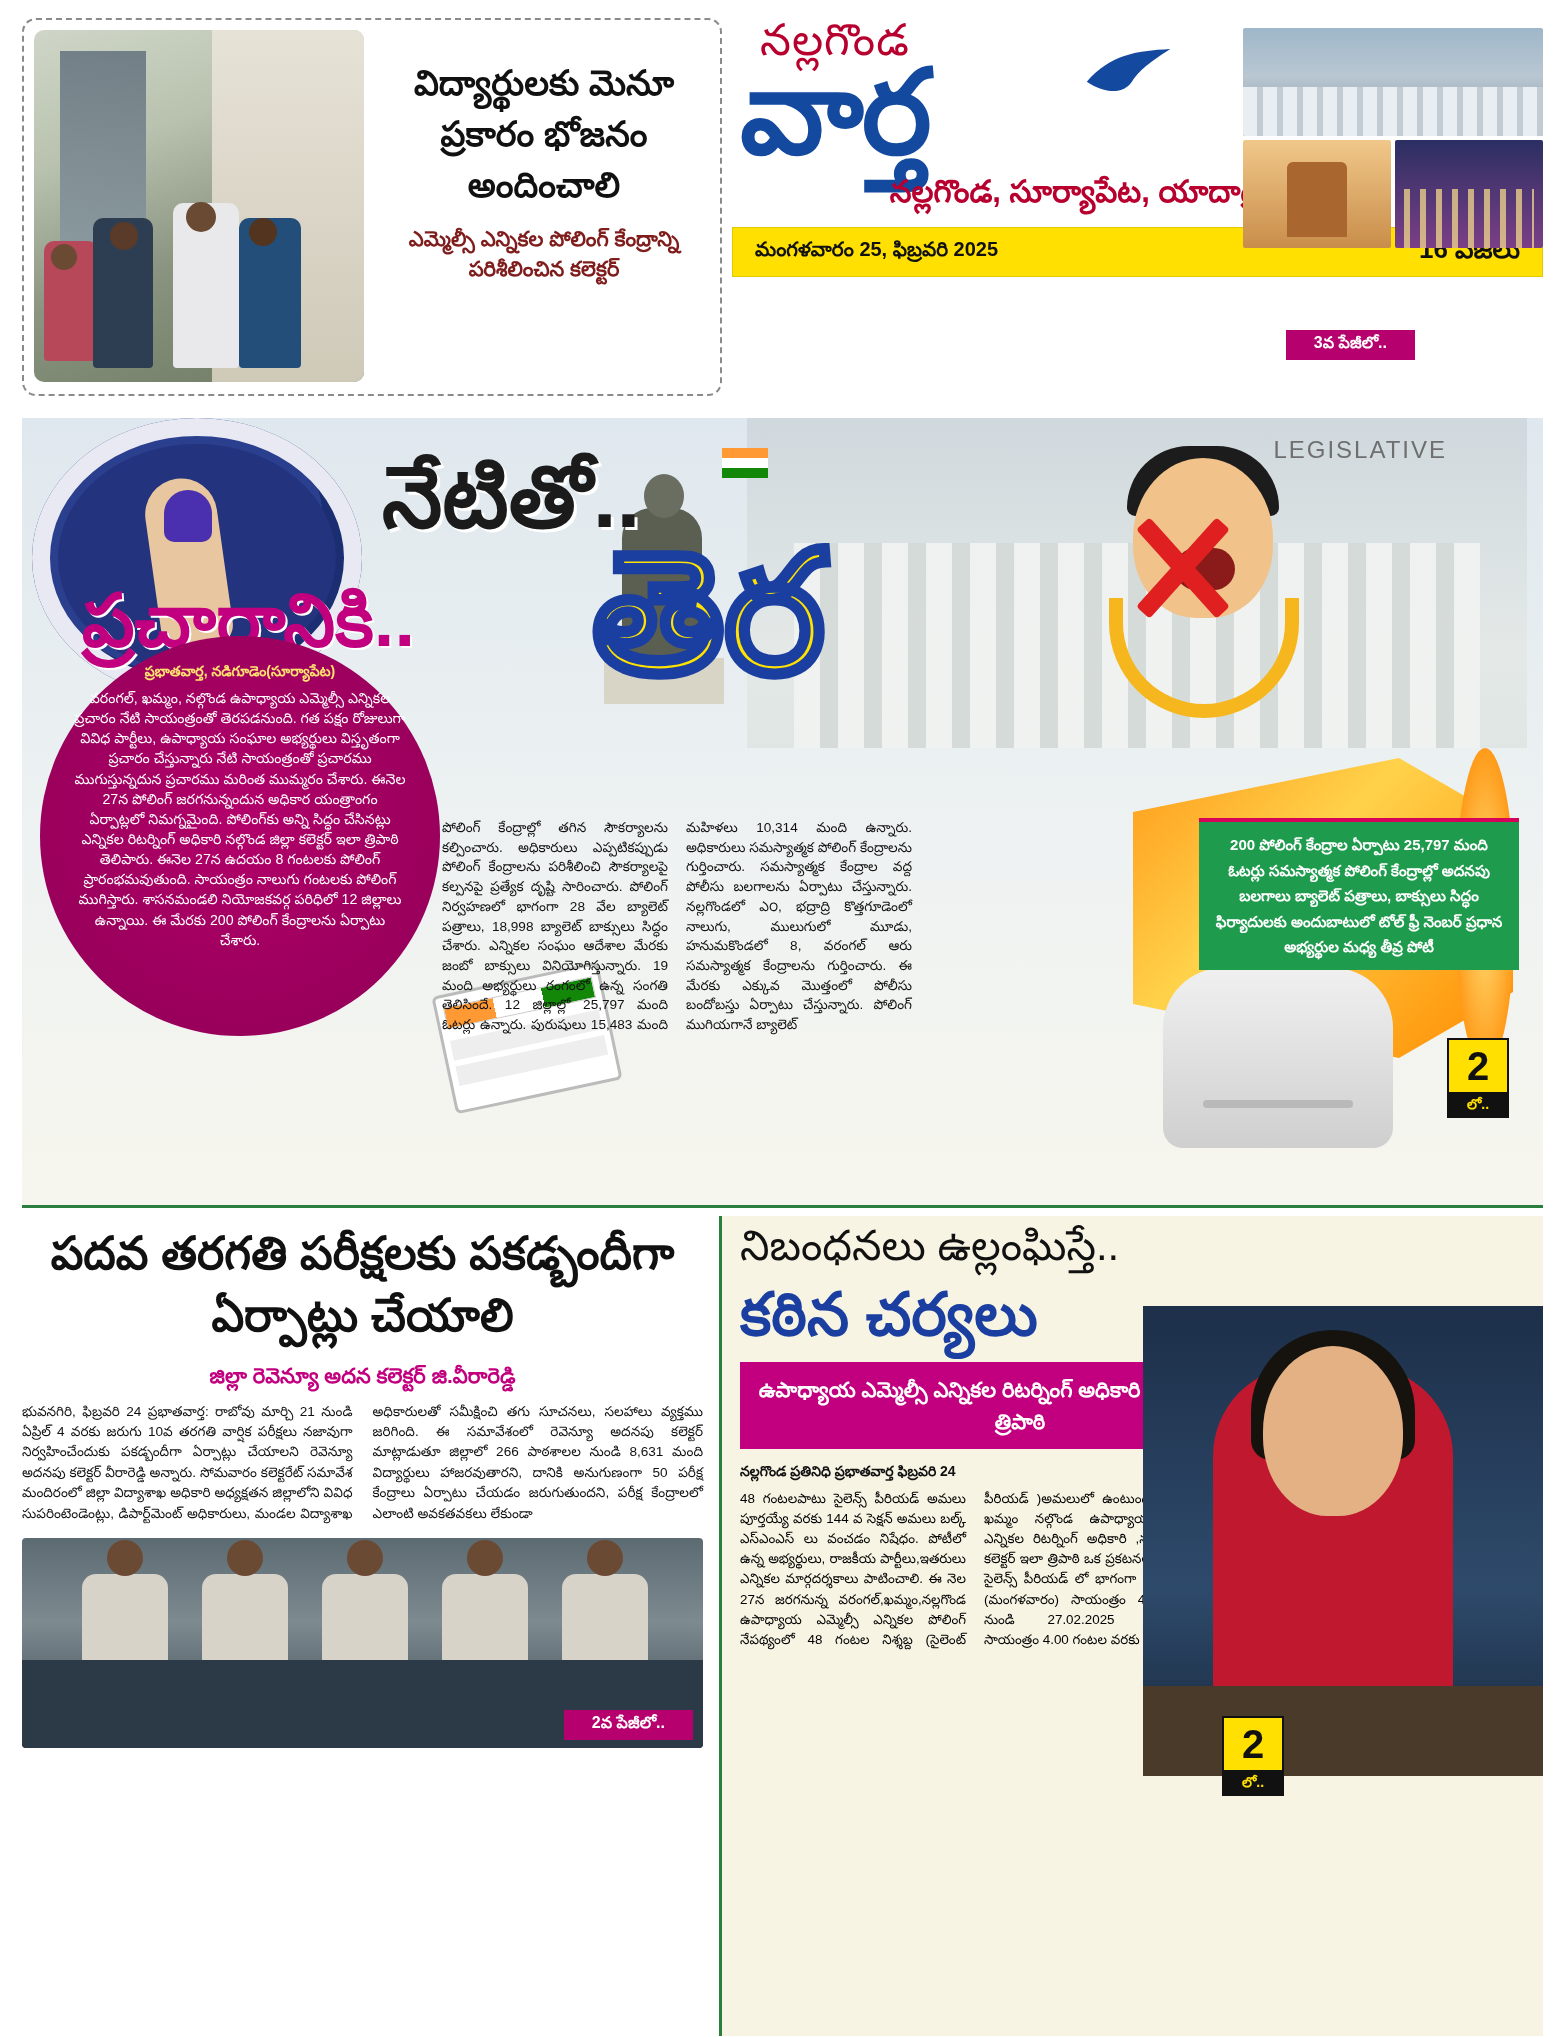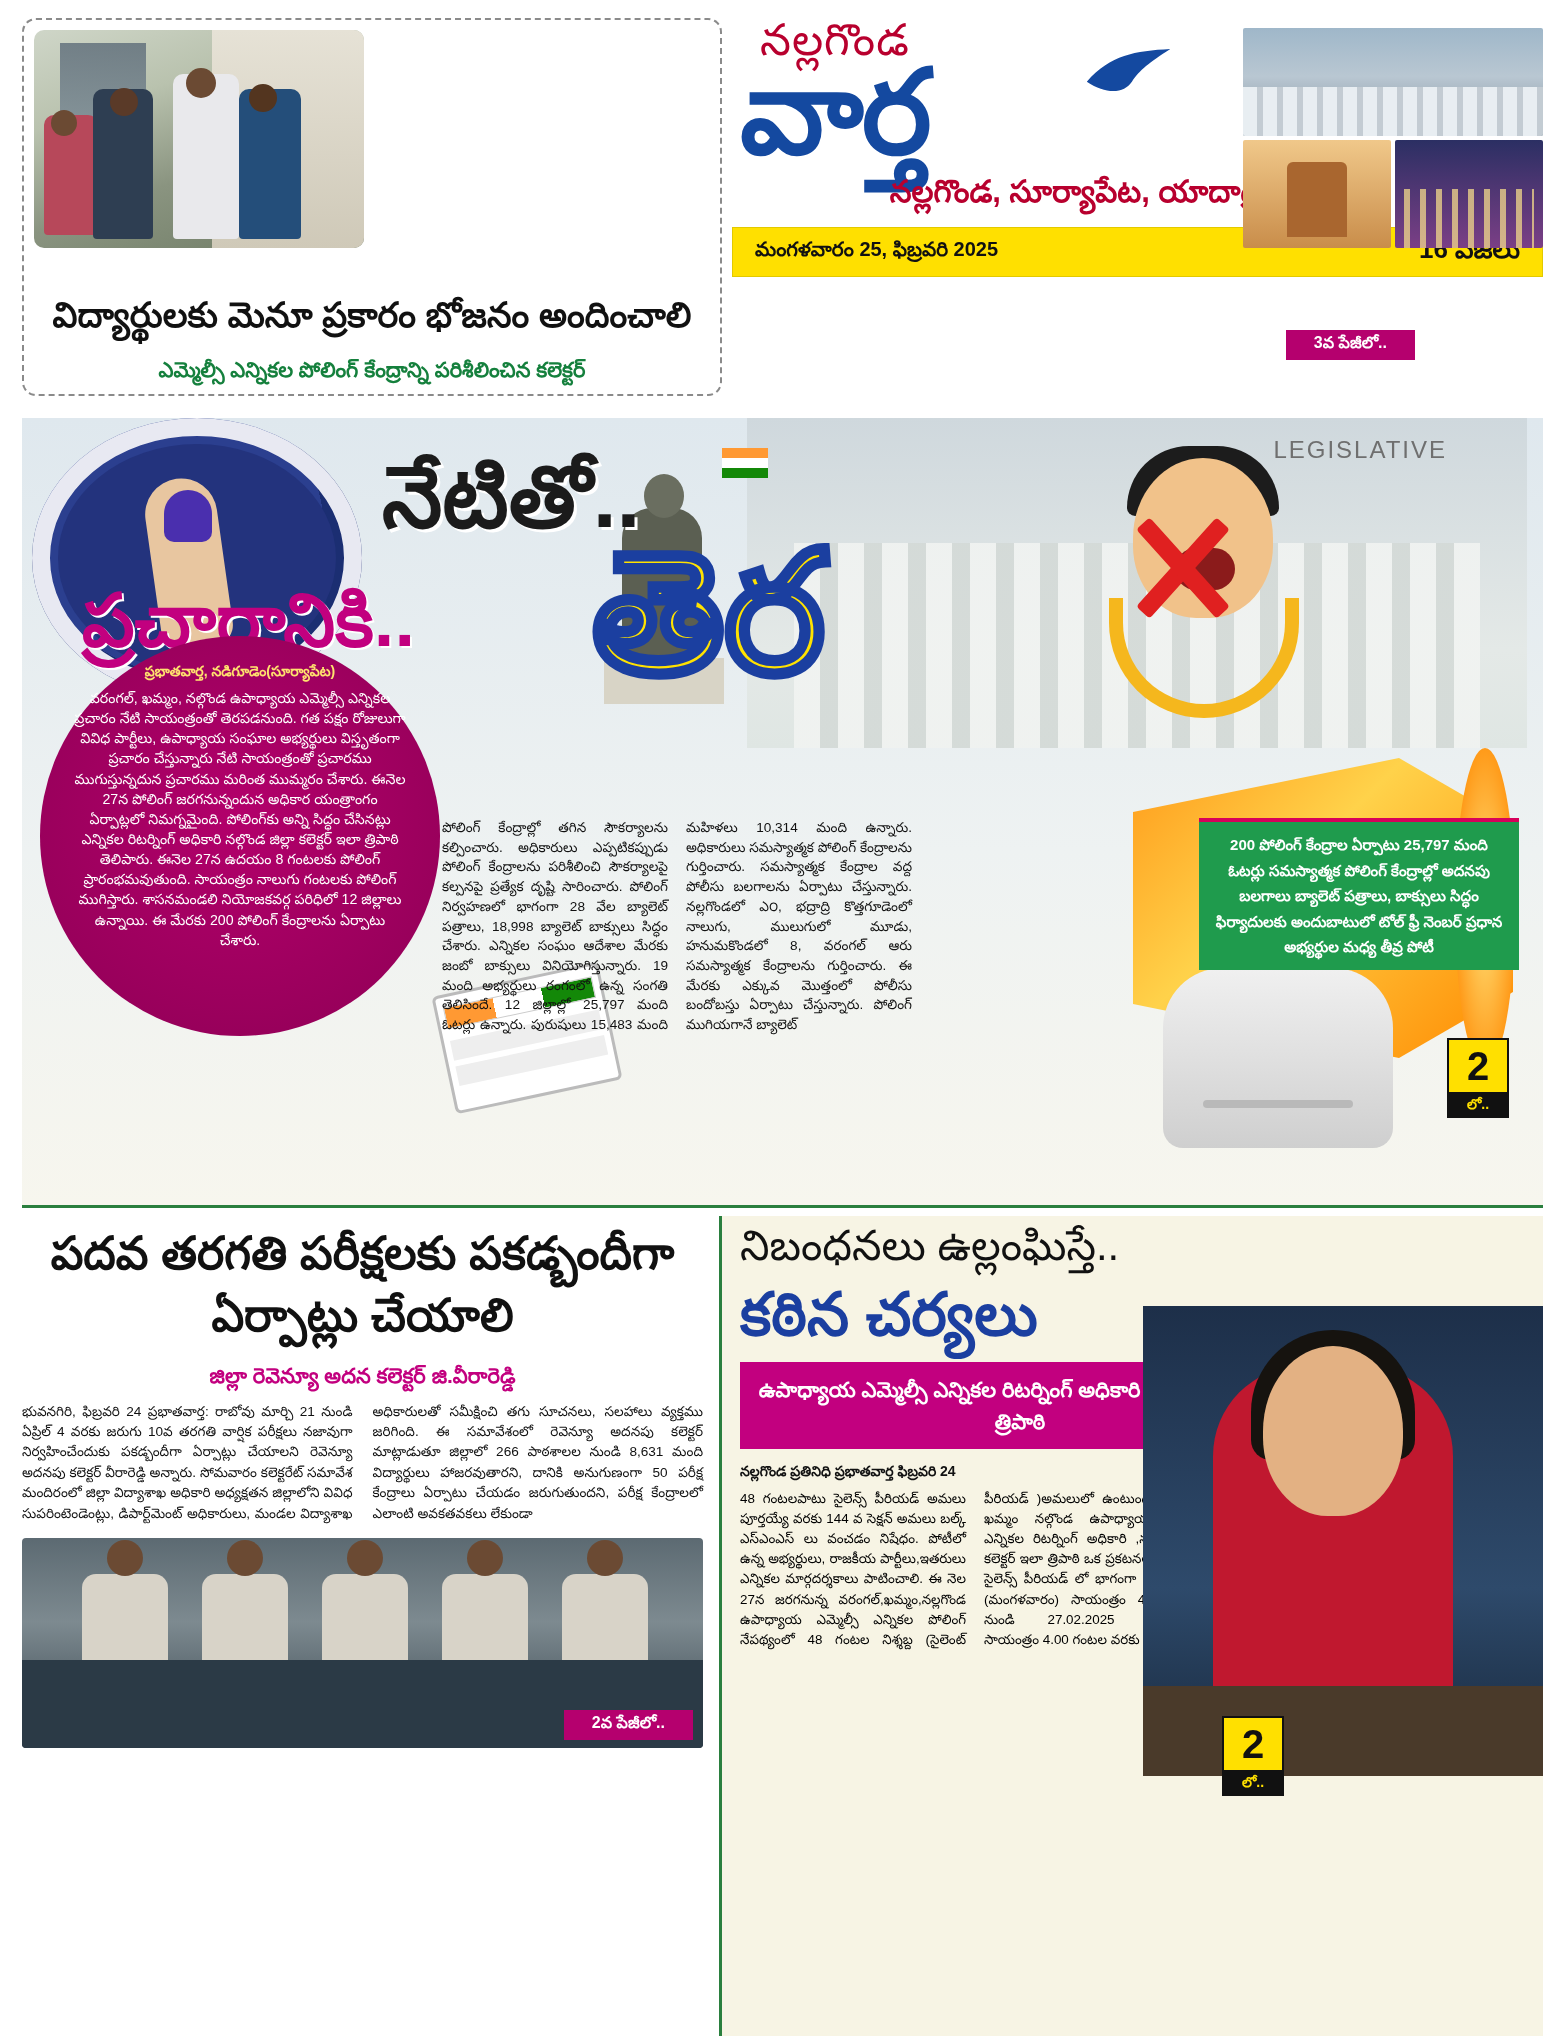--- a/index.html
+++ b/index.html
@@ -16,21 +16,20 @@
 
   
   .masthead { display:flex; align-items:flex-start; gap:10px; height: 390px; }
 
   .lead-box {
     width: 700px; height: 378px;
     border: 2px dashed #8a8a8a;
     border-radius: 14px;
     display:flex; gap: 14px; padding: 10px;
     background:#fff;
-    flex-direction:column;
   }
   .lead-photo {
     width: 330px; height: 352px;
     border-radius: 10px;
     position: relative;
     overflow:hidden;
     background:
       linear-gradient(160deg,#cfd6c8 0%, #b9c2ae 30%, #8a9480 60%, #6d7a63 100%);
   }
   .lead-photo .door { position:absolute; left:8%; top:6%; width:26%; height:70%; background:linear-gradient(180deg,#5c6b78,#8fa0ab); opacity:.8;}
@@ -45,21 +44,21 @@
   .lead-photo .h4p{ position:absolute; left:5%; bottom:112px; width:26px;height:26px;border-radius:50%;background:#6b4a33;}
 
   .lead-text {
     flex:1; display:flex; flex-direction:column; align-items:center;
     justify-content:flex-start; padding-top: 28px; text-align:center;
   }
   .lead-head {
     font-size: 35px; line-height: 1.45; color:#111; font-weight:700;
   }
   .lead-sub {
-    margin-top: 14px; font-size: 21px; line-height:1.4; color:#15803d; font-weight:700;text-align:right;
+    margin-top: 14px; font-size: 21px; line-height:1.4; color:#7f1d1d; font-weight:700;
   }
   .page-tag {
     position:absolute; background:#b5006e; color:#fff; font-size:16px;
     padding:4px 28px; font-weight:700;
   }
   .tag-lead { right: 150px; top: 330px; }
 
   
   .nameplate { flex:1; position:relative; height: 378px; }
   .np-title { display:flex; align-items:flex-start; }

